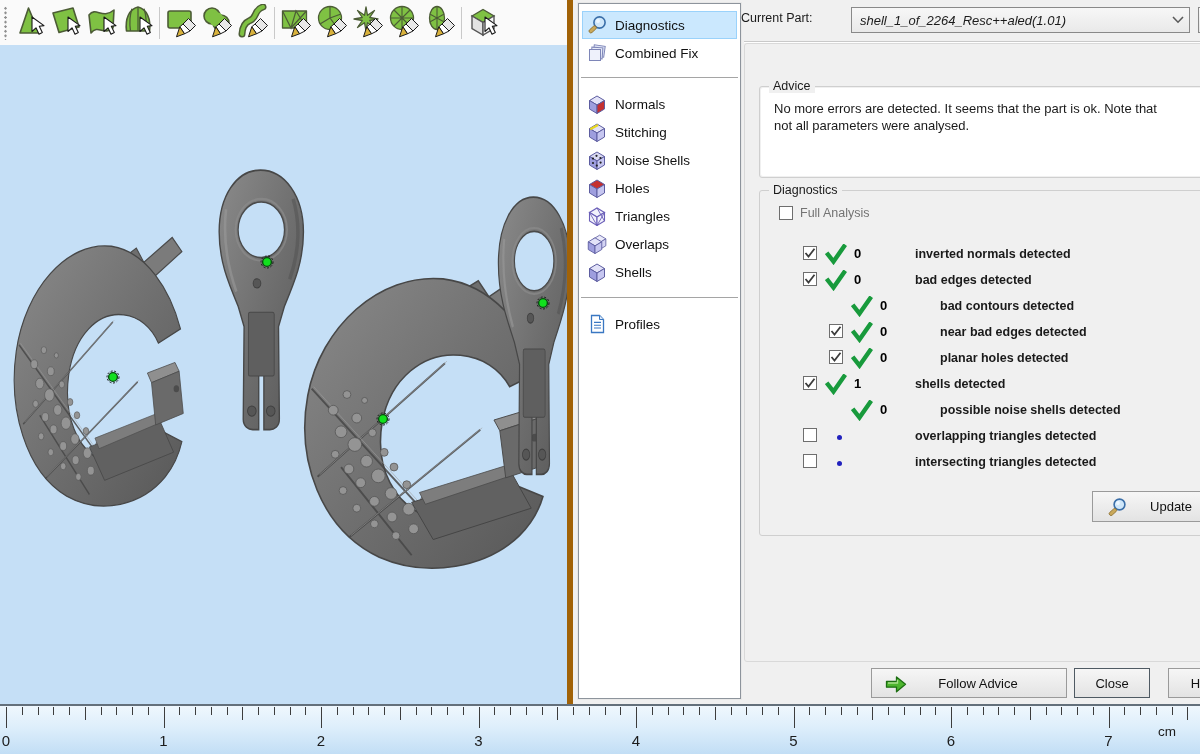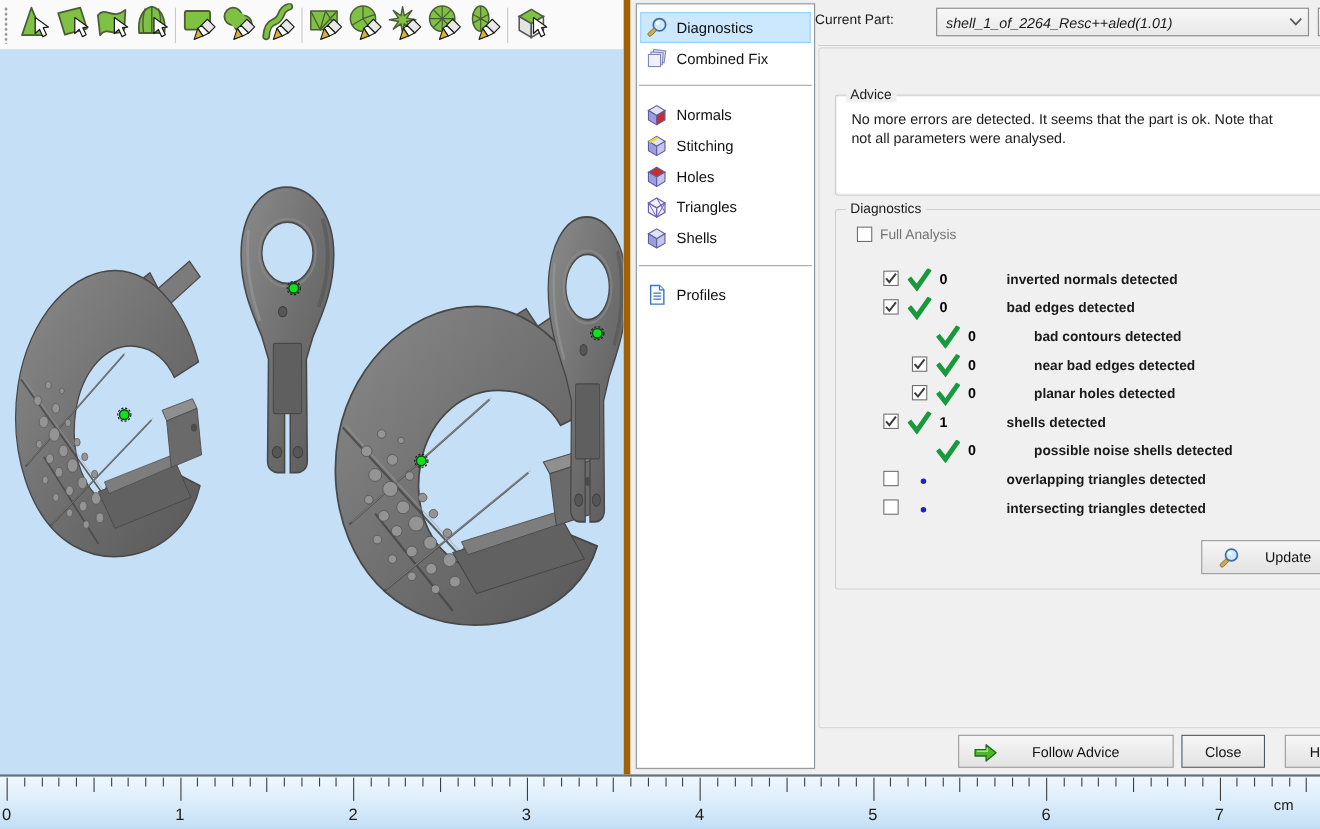--- a/index.html
+++ b/index.html
@@ -323,36 +323,67 @@
             <span class="nav-icon"><svg width="20" height="20" viewBox="0 0 20 20">
                 <polygon points="2.5,6.5 10,2 17.5,6.5 10,11" fill="#e2e2f8" stroke="#5d5da0" stroke-width="1"></polygon>
                 <polygon points="2.5,6.5 10,11 10,19.5 2.5,15" fill="#9e9ede" stroke="#5d5da0" stroke-width="1"></polygon>
                 <polygon points="17.5,6.5 10,11 10,19.5 17.5,15" fill="#c6c6f0" stroke="#5d5da0" stroke-width="1"></polygon>
                 <path d="M3.2 7.2 L11 3" stroke="#e8d820" stroke-width="2.2"></path>
               </svg></span>
             <span class="nav-label">Stitching</span>
           </div>
           <div class="nav-item">
             <span class="nav-icon"><svg width="20" height="20" viewBox="0 0 20 20">
+                <polygon points="2.5,6.5 10,2 17.5,6.5 10,11" fill="#d8d8f2" stroke="#5d5da0" stroke-width="1"></polygon>
+                <polygon points="2.5,6.5 10,11 10,19.5 2.5,15" fill="#9e9ede" stroke="#5d5da0" stroke-width="1"></polygon>
+                <polygon points="17.5,6.5 10,11 10,19.5 17.5,15" fill="#c6c6f0" stroke="#5d5da0" stroke-width="1"></polygon>
+                <g fill="#222">
+                  <circle cx="6" cy="8.6" r="1.1"></circle>
+                  <circle cx="9.5" cy="5.8" r="1.1"></circle>
+                  <circle cx="13.4" cy="8" r="1.1"></circle>
+                  <circle cx="6" cy="13" r="1.1"></circle>
+                  <circle cx="13.6" cy="12.6" r="1.1"></circle>
+                  <circle cx="9.8" cy="15.6" r="1.1"></circle>
+                </g>
+              </svg></span>
+            <span class="nav-label">Noise Shells</span>
+          </div>
+          <div class="nav-item">
+            <span class="nav-icon"><svg width="20" height="20" viewBox="0 0 20 20">
                 <polygon points="2.5,6.5 10,2 17.5,6.5 10,11" fill="#c43030" stroke="#5d5da0" stroke-width="1"></polygon>
                 <polygon points="2.5,6.5 10,11 10,19.5 2.5,15" fill="#9e9ede" stroke="#5d5da0" stroke-width="1"></polygon>
                 <polygon points="17.5,6.5 10,11 10,19.5 17.5,15" fill="#c6c6f0" stroke="#5d5da0" stroke-width="1"></polygon>
               </svg></span>
             <span class="nav-label">Holes</span>
           </div>
           <div class="nav-item">
             <span class="nav-icon"><svg width="20" height="20" viewBox="0 0 20 20">
                 <g fill="#f1f1fc" stroke="#6b5fb8" stroke-width="1.1">
                   <polygon points="2.5,6.5 10,2 17.5,6.5 10,11"></polygon>
                   <polygon points="2.5,6.5 10,11 10,19.5 2.5,15"></polygon>
                   <polygon points="17.5,6.5 10,11 10,19.5 17.5,15"></polygon>
                 </g>
                 <path d="M2.5 6.5 L10 19.5 M10 2 L17.5 15 M17.5 6.5 L10 19.5" stroke="#6b5fb8" stroke-width="0.9" fill="none"></path>
               </svg></span>
             <span class="nav-label">Triangles</span>
+          </div>
+          <div class="nav-item">
+            <span class="nav-icon"><svg width="20" height="20" viewBox="0 0 20 20">
+                <g transform="translate(4.5,-0.5) scale(0.82)">
+                  <polygon points="2.5,6.5 10,2 17.5,6.5 10,11" fill="#eaeafa" stroke="#5d5da0" stroke-width="1"></polygon>
+                  <polygon points="2.5,6.5 10,11 10,19.5 2.5,15" fill="#b8b8e8" stroke="#5d5da0" stroke-width="1"></polygon>
+                  <polygon points="17.5,6.5 10,11 10,19.5 17.5,15" fill="#d4d4f4" stroke="#5d5da0" stroke-width="1"></polygon>
+                </g>
+                <g transform="translate(-1,2) scale(0.9)">
+                  <polygon points="2.5,6.5 10,2 17.5,6.5 10,11" fill="#e2e2f8" stroke="#5d5da0" stroke-width="1"></polygon>
+                  <polygon points="2.5,6.5 10,11 10,19.5 2.5,15" fill="#9e9ede" stroke="#5d5da0" stroke-width="1"></polygon>
+                  <polygon points="17.5,6.5 10,11 10,19.5 17.5,15" fill="#c6c6f0" stroke="#5d5da0" stroke-width="1"></polygon>
+                </g>
+              </svg></span>
+            <span class="nav-label">Overlaps</span>
           </div>
           <div class="nav-item">
             <span class="nav-icon"><svg width="20" height="20" viewBox="0 0 20 20">
                 <polygon points="2.5,6.5 10,2 17.5,6.5 10,11" fill="#e2e2f8" stroke="#5d5da0" stroke-width="1"></polygon>
                 <polygon points="2.5,6.5 10,11 10,19.5 2.5,15" fill="#9e9ede" stroke="#5d5da0" stroke-width="1"></polygon>
                 <polygon points="17.5,6.5 10,11 10,19.5 17.5,15" fill="#c6c6f0" stroke="#5d5da0" stroke-width="1"></polygon>
               </svg></span>
             <span class="nav-label">Shells</span>
           </div>
           <div class="nav-sep s2"></div>

